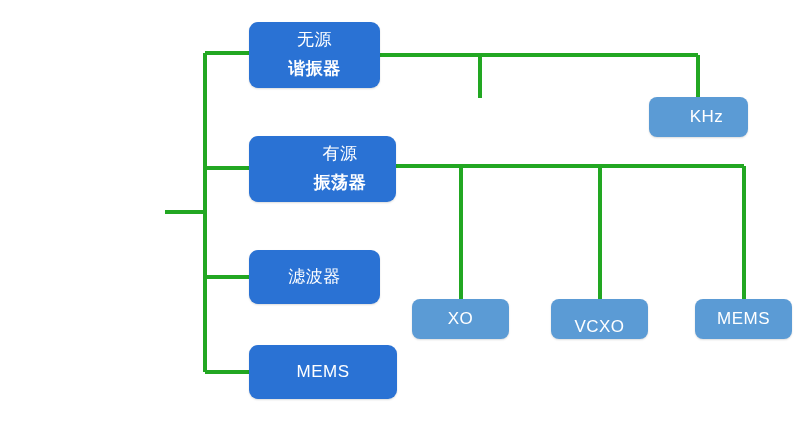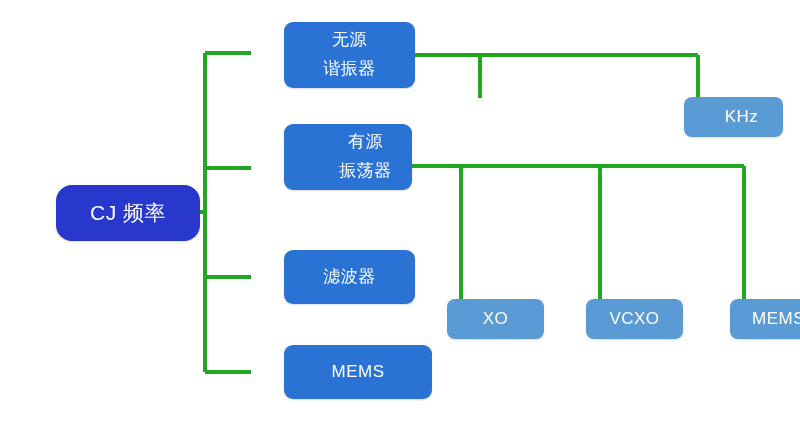--- a/index.html
+++ b/index.html
@@ -32,21 +32,20 @@
     flex-direction: column;
     align-items: center;
     justify-content: center;
     border-radius: 9px;
     color: #ffffff;
     text-align: center;
     line-height: 1.35;
     letter-spacing: 0.5px;
     z-index: 2;
     box-shadow: 0 1px 2px rgba(0,0,0,0.14);
-    margin-left: 35px;
   }
   .node-root {
     background: #2838cc;
     border-radius: 16px;
     font-size: 21px;
   }
   .node-branch {
     background: #2a72d4;
     font-size: 17px;
   }
@@ -54,20 +53,21 @@
     background: #5b9bd5;
     border-radius: 8px;
     font-size: 17px;
   }
   .node-line {
     display: block;
     white-space: nowrap;
   }
   .node-branch .node-line + .node-line {
     margin-top: 6px;
+    font-weight: bold;
   }
 </style>
 </head>
 <body>
 
 <div id="canvas">
 
   <svg id="edges" viewBox="0 0 800 423" width="800" height="423" aria-hidden="true">
     <g fill="none" stroke="#22A722" stroke-width="4" stroke-linecap="butt">
 
@@ -84,30 +84,27 @@
       <path d="M480 55 V98"></path>
       <path d="M698 55 V98"></path>
 
       <path d="M380 166 H744"></path>
       <path d="M461 166 V300"></path>
       <path d="M600 166 V300"></path>
       <path d="M744 166 V300"></path>
     </g>
   </svg>
 
-  <div class="node node-root" style="left:21px; top:185px; width:144px; height:56px;">
-    <span class="node-line">CJ 频率</span>
-  </div>
 
   <div class="node node-branch" style="left:249px; top:22px; width:131px; height:66px;">
     <span class="node-line">无源</span>
     <span class="node-line">谐振器</span>
   </div>
 
-  <div class="node node-branch" style="left:249px; top:124px; width:128px; height:66px;padding-left:35px;">
+  <div class="node node-branch" style="left:249px; top:136px; width:147px; height:66px;padding-left:35px;">
     <span class="node-line">有源</span>
     <span class="node-line">振荡器</span>
   </div>
 
   <div class="node node-branch" style="left:249px; top:250px; width:131px; height:54px;">
     <span class="node-line">滤波器</span>
   </div>
 
   <div class="node node-branch" style="left:249px; top:345px; width:148px; height:54px;">
     <span class="node-line">MEMS</span>
@@ -115,21 +112,21 @@
 
 
   <div class="node node-leaf" style="left:649px; top:97px; width:99px; height:40px;padding-left:16px;">
     <span class="node-line">KHz</span>
   </div>
 
   <div class="node node-leaf" style="left:412px; top:299px; width:97px; height:40px;">
     <span class="node-line">XO</span>
   </div>
 
-  <div class="node node-leaf" style="left:551px; top:299px; width:97px; height:40px;">
+  <div class="node node-leaf" style="left:551px; top:299px; width:97px; height:40px;justify-content:flex-end;">
     <span class="node-line">VCXO</span>
   </div>
 
   <div class="node node-leaf" style="left:695px; top:299px; width:97px; height:40px;">
     <span class="node-line">MEMS</span>
   </div>
 
 </div>
 
 </body></html>

